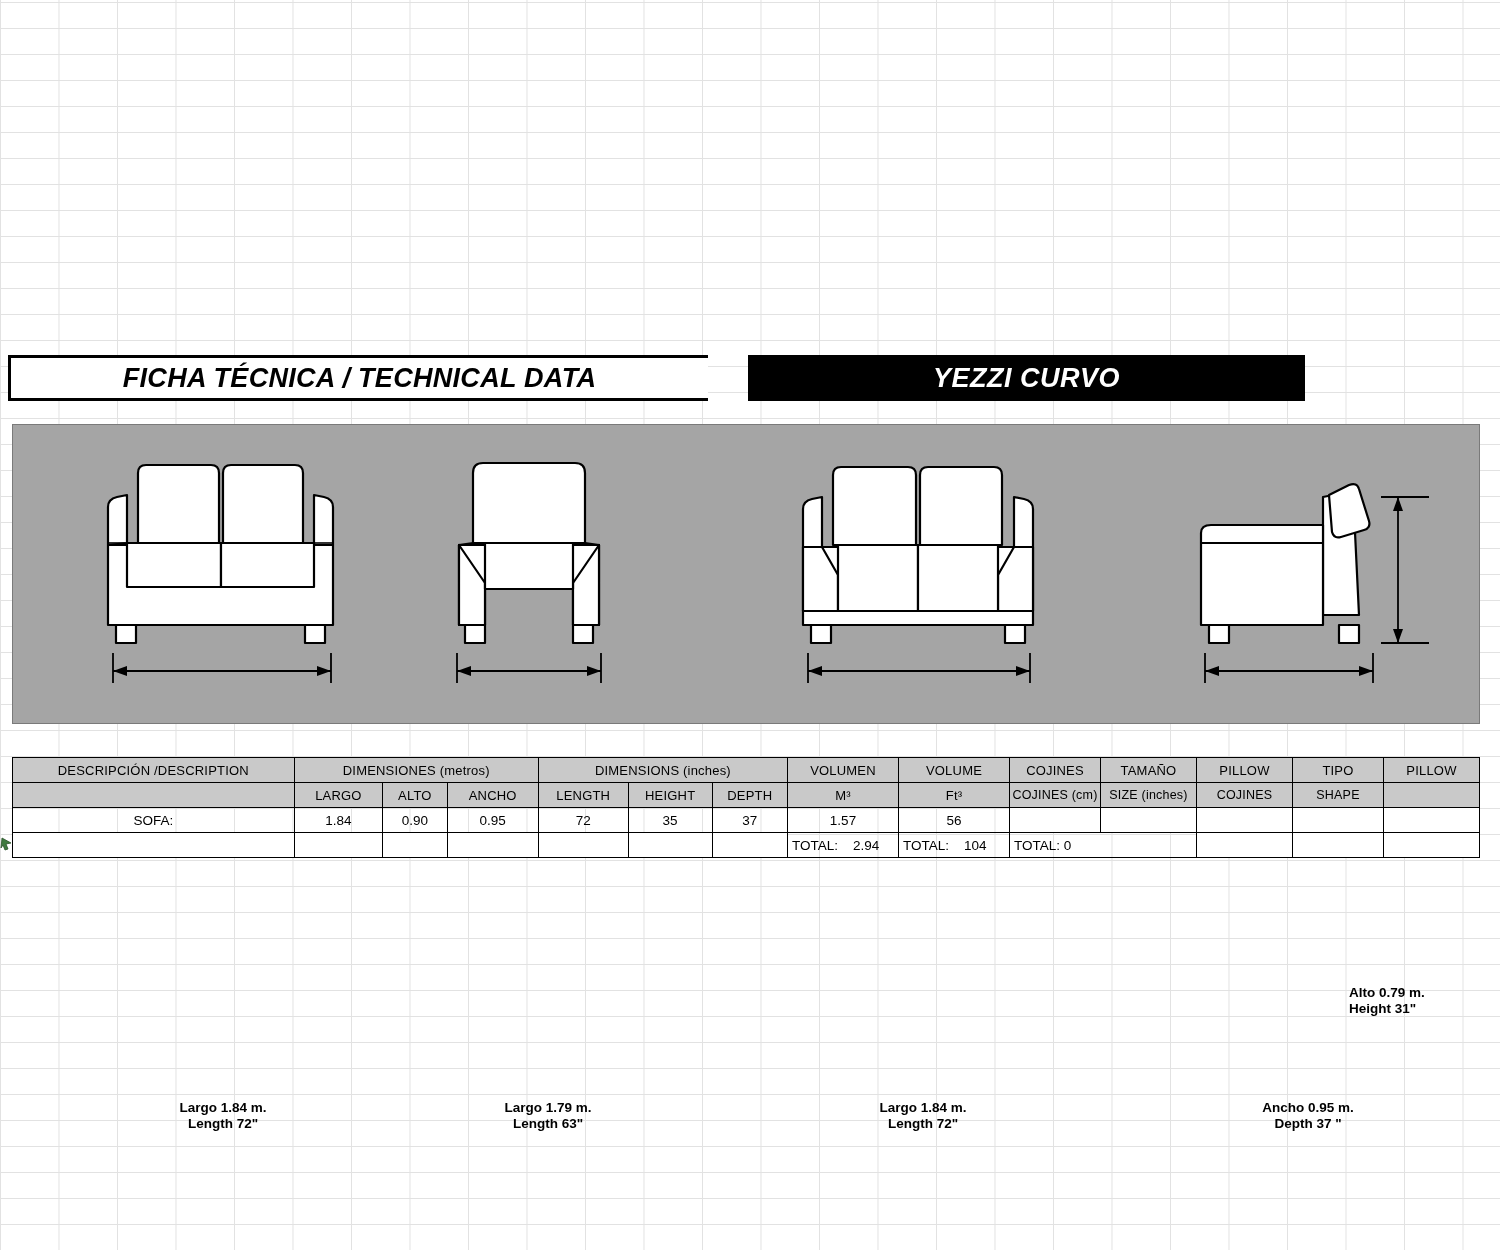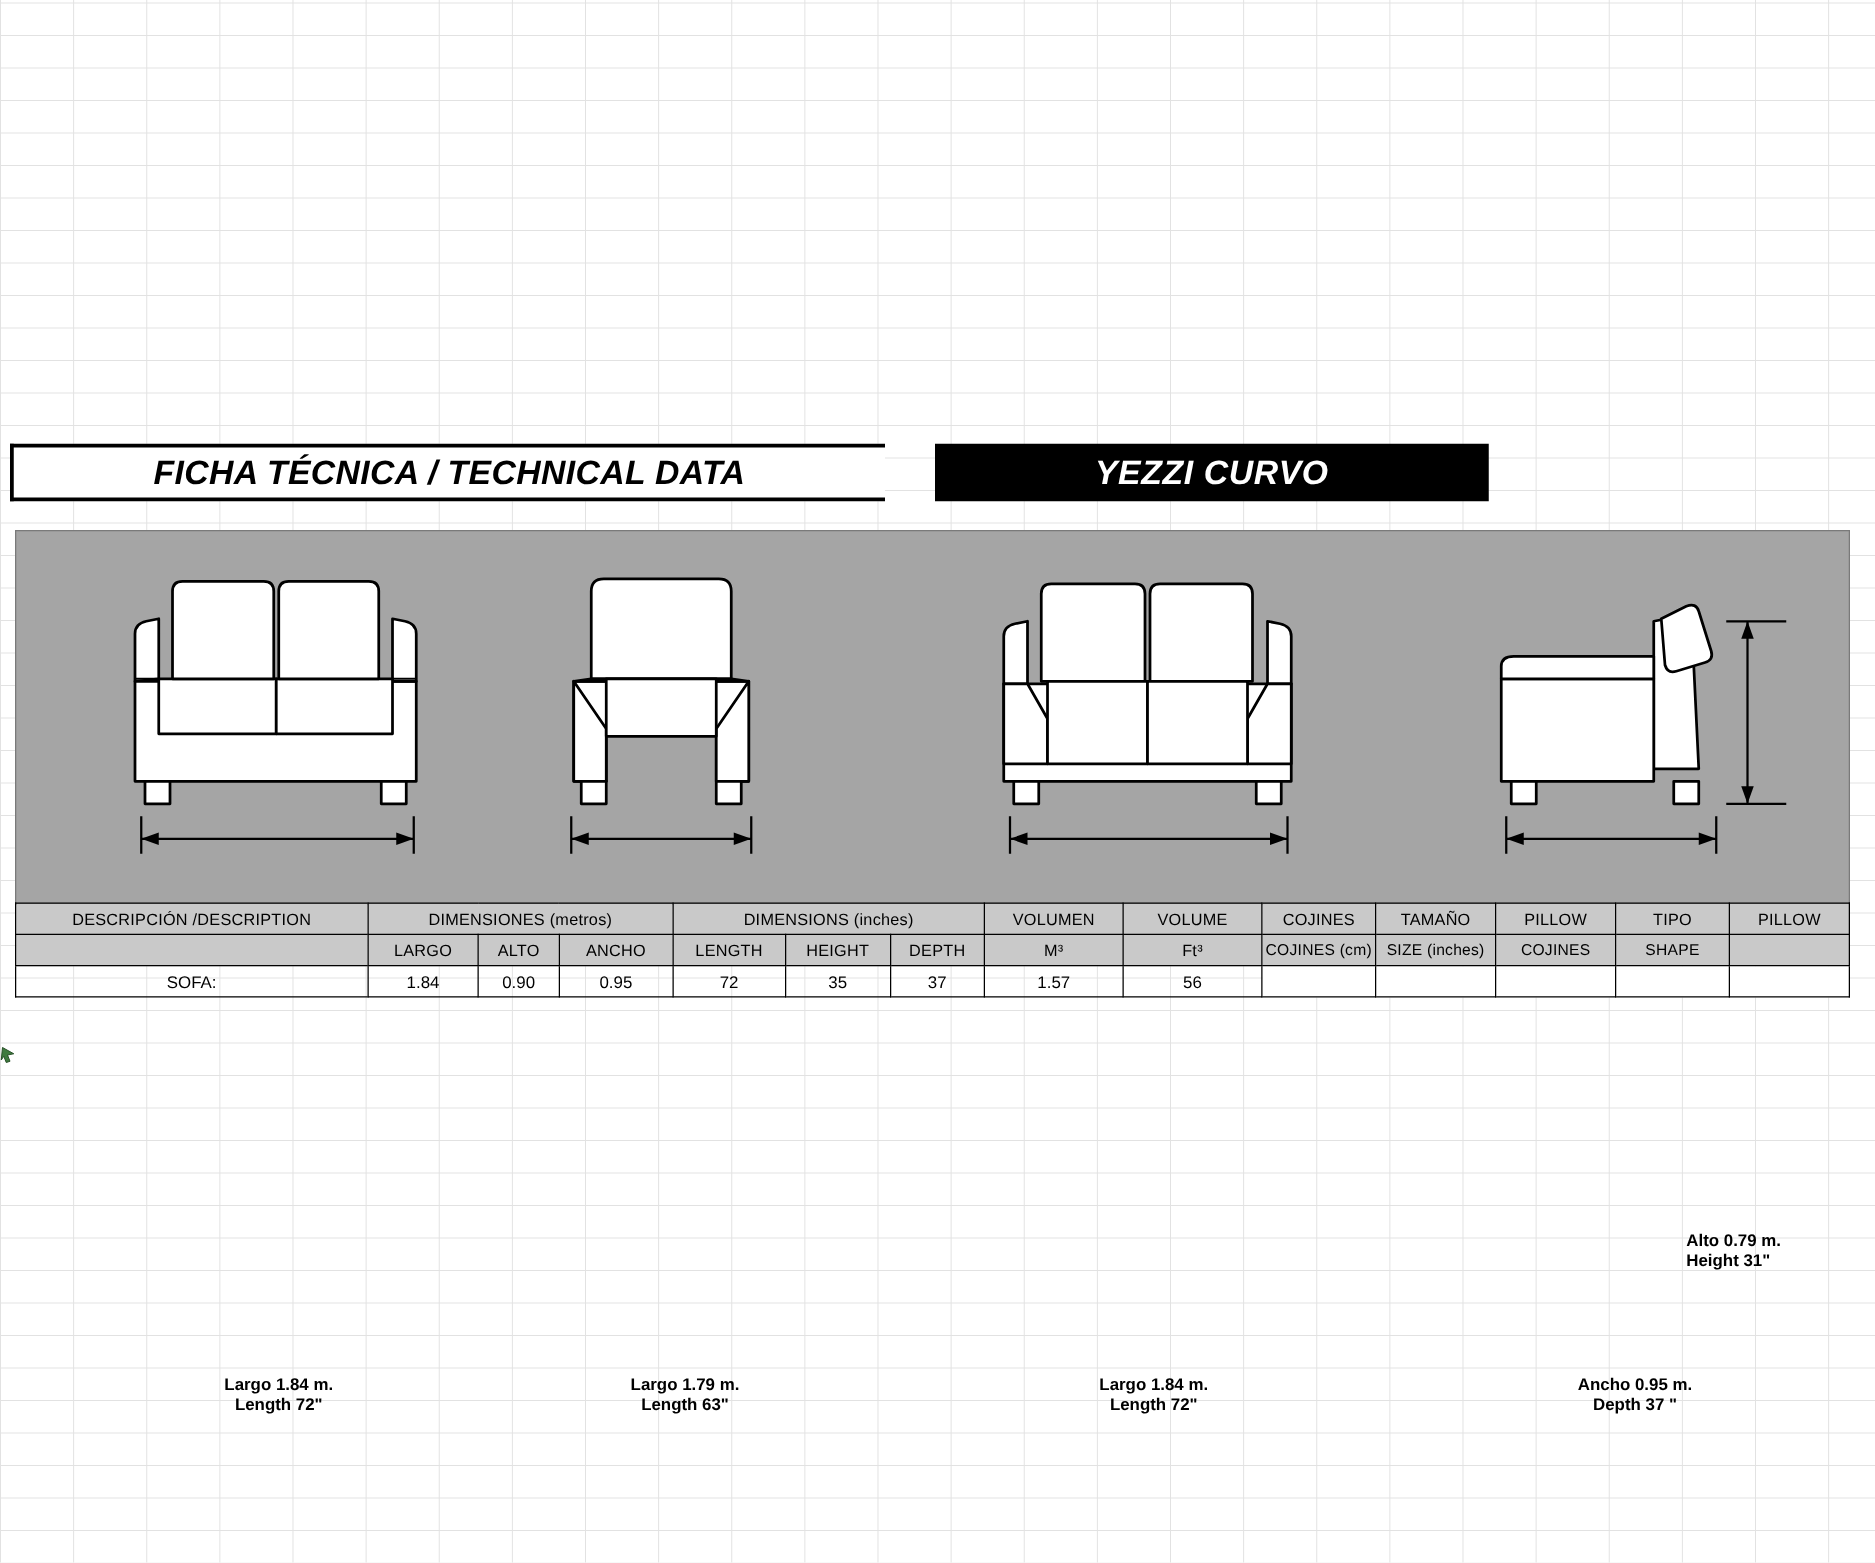--- a/index.html
+++ b/index.html
@@ -33,21 +33,21 @@
     left: 0; top: 0;
     width: 1500px; height: 1250px;
     z-index: 2;
   }
 
   
   .titlebar {
     position: absolute;
     left: 8px;
     top: 355px;
-    width: 1183px;
+    width: 1297px;
     height: 46px;
     display: flex;
     gap: 40px;
   }
   .title-left {
     width: 700px;
     background: #ffffff;
     border-top: 3px solid #000;
     border-bottom: 3px solid #000;
     border-left: 3px solid #000;
@@ -110,21 +110,21 @@
     font-weight: bold;
     color: #000;
     line-height: 16px;
     white-space: nowrap;
   }
 
   
   .spec-table {
     position: absolute;
     left: 12px;
-    top: 722px;
+    top: 757px;
     width: 1468px;
     border-collapse: collapse;
     font-size: 13.5px;
     color: #000;
   }
   .spec-table td {
     border: 1px solid #000;
     padding: 0;
     height: 24px;
     text-align: center;
@@ -351,20 +351,43 @@
         <td>1.57</td>
         <td>56</td>
         <td class="blank"></td>
         <td class="blank"></td>
         <td class="blank"></td>
         <td class="blank"></td>
         <td class="blank"></td>
       </tr>
 
 
+      <tr>
+        <td class="blank nb-l nb-b" colspan="3"></td>
+        <td class="blank nb-b"></td>
+        <td class="blank nb-b"></td>
+        <td class="blank nb-b"></td>
+        <td class="blank nb-b"></td>
+        <td class="blank nb-b"></td>
+        <td class="blank nb-b"></td>
+        <td class="tot nb-r" style="text-align:left;padding-left:4px;">
+          <span>TOTAL:</span>
+          &nbsp;&nbsp;
+          <span>2.94</span>
+        </td>
+        <td class="nb-l" style="text-align:left;padding-left:4px;">
+          <span>TOTAL:</span>
+          &nbsp;&nbsp;
+          <span>104</span>
+        </td>
+        <td colspan="2" style="text-align:left;padding-left:4px;">TOTAL: 0</td>
+        <td class="blank nb-b"></td>
+        <td class="blank nb-b"></td>
+        <td class="blank nb-b"></td>
+      </tr>
     </tbody>
   </table>
 
   <svg class="green-marker" viewBox="0 0 14 16">
     <path d="M2,2 L11,7 L6,8 L8,13 L5,14 L3,9 L1,12 Z" fill="#3f7a3f" stroke="#2a522a" stroke-width="0.8"></path>
   </svg>
 
 </div>
 
 </body></html>

